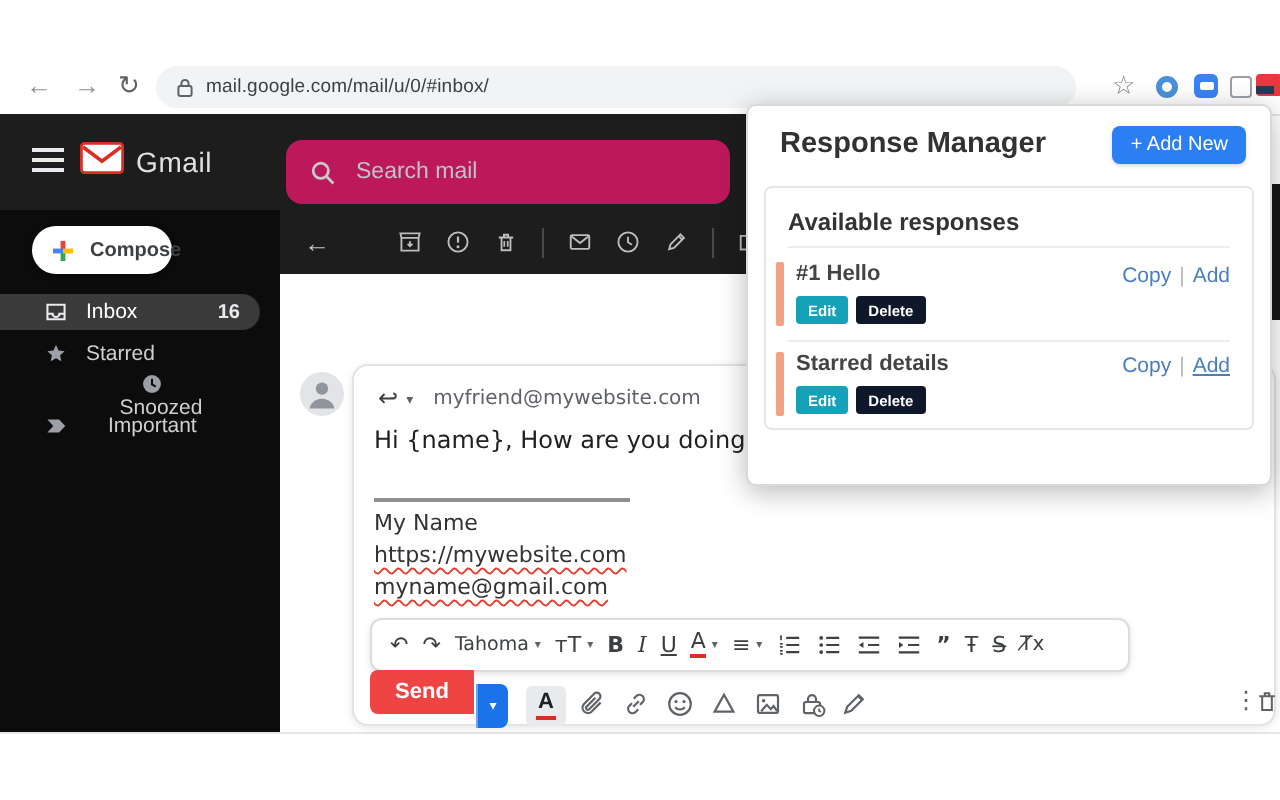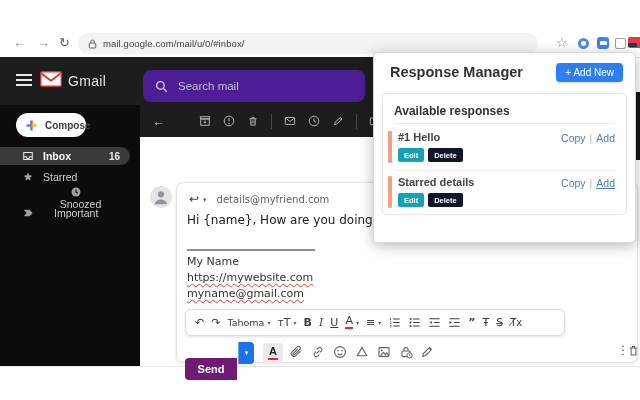--- a/index.html
+++ b/index.html
@@ -17,36 +17,36 @@
   .ext-circle{width:11px;height:11px;border-radius:50%;border:3px solid #4a90d9;background:#fff;box-sizing:border-box;}
   .ext-square{width:12px;height:12px;border-radius:3px;background:#3b82f6;display:flex;align-items:center;justify-content:center;}
   .ext-square i{display:block;width:7px;height:4px;background:#fff;border-radius:1px;}
   .ext-grey{width:11px;height:11px;border-radius:2px;border:1.5px solid #9aa0a6;background:#fff;box-sizing:border-box;}
   .ext-red{width:13px;height:11px;border-radius:2px;background:#e5383f;overflow:hidden;}
   .ext-red i{display:block;width:9px;height:4px;background:#23395d;margin-top:6px;}
   
   .gheader{left:0;top:57px;width:636px;height:48px;background:#1d1d1d;}
   .hamburger div{width:16px;height:2px;background:#e8eaed;margin-bottom:3px;}
   .gmailword{font-size:14px;color:#dfe1e5;letter-spacing:.3px;}
-  .searchpill{left:143px;top:70px;width:222px;height:32px;background:#4c1d95;border-radius:8px;
+  .searchpill{left:143px;top:70px;width:222px;height:32px;background:#be185d;border-radius:8px;
               display:flex;align-items:center;padding-left:12px;box-sizing:border-box;}
   .searchtext{font-size:11.5px;color:#bfc3c7;margin-left:10px;}
   .mtoolbar{left:140px;top:105px;width:496px;height:32px;background:#1d1d1d;display:flex;align-items:center;color:#bdbdbd;}
   .mtb{width:12px;height:12px;margin-right:12px;}
   .mtsep{width:1px;height:15px;background:#4a4a4a;margin-right:12px;}
   .backglyph{font-size:13px;color:#c7c7c7;margin:0 22px 0 12px;}
   
   .sidebar{left:0;top:105px;width:140px;height:262px;background:#0c0c0c;}
   .composepill{left:16px;top:8px;width:70px;height:24px;background:#fff;border-radius:12px;
                box-shadow:0 1px 3px rgba(0,0,0,.4);display:flex;align-items:center;padding-left:9px;box-sizing:border-box;}
   .composetext{font-size:10px;font-weight:bold;color:#3c4043;margin-left:7px;}
   .srow{left:0;width:130px;height:18px;display:flex;align-items:center;padding-left:22px;box-sizing:border-box;color:#cfcfcf;}
   .srow .lbl{font-size:10.5px;margin-left:9px;}
   .srow.sel{background:#3a3a3a;border-radius:0 9px 9px 0;color:#fff;}
-  .srow.sel .lbl{font-weight:bold;}
+  .srow.sel .lbl{font-weight:normal;}
   .cnt{margin-left:auto;margin-right:10px;font-size:10px;font-weight:bold;color:#e8eaed;}
   
   .mailarea{left:140px;top:137px;width:500px;height:230px;background:#fff;}
   .winbottom{left:0;top:366px;width:640px;height:1px;background:#e7e7e7;}
   .avatar{left:150px;top:186px;width:22px;height:22px;border-radius:50%;background:#e2e4e8;display:flex;align-items:center;justify-content:center;}
   .ccard{left:176px;top:182px;width:462px;height:181px;background:#fff;border:1px solid #e3e3e3;border-radius:8px;
          box-shadow:0 1px 4px rgba(0,0,0,.10);box-sizing:border-box;}
   .replyrow{left:12px;top:9px;display:flex;align-items:center;color:#5f6368;}
   .replyglyph{font-size:12px;color:#3c4043;}
   .smallcaret{font-size:7px;color:#5f6368;margin:2px 0 0 4px;}
@@ -58,21 +58,21 @@
   .fmtbar{left:8px;top:126px;width:380px;height:27px;border:1px solid #dcdcdc;border-radius:6px;background:#fff;
           box-shadow:0 1px 3px rgba(0,0,0,.12);display:flex;align-items:center;gap:7px;padding:0 9px;box-sizing:border-box;
           color:#3c4043;font-size:11px;font-family:"DejaVu Sans",sans-serif;}
   .fmt{display:flex;align-items:center;}
   .fontname{font-size:9.5px;}
   .fcaret{font-size:6px;margin-left:3px;color:#5f6368;}
   .bold{font-weight:bold;}
   .ital{font-style:italic;font-family:"DejaVu Serif",serif;}
   .undl{text-decoration:underline;}
   .colorA{border-bottom:2px solid #d93025;line-height:10px;padding-bottom:1px;}
-  .sendrow-btn{left:8px;top:175px;width:52px;height:22px;background:#701a75;border-radius:4px 0 0 4px;
+  .sendrow-btn{left:8px;top:152px;width:52px;height:22px;background:#ef4444;border-radius:4px 0 0 4px;
                display:flex;align-items:center;justify-content:center;color:#fff;font-size:11px;font-weight:bold;}
   .sendrow-caret{left:61px;top:159px;width:16px;height:22px;background:#1a73e8;border-radius:0 4px 4px 0;border-left:1px solid rgba(255,255,255,.35);
                  display:flex;align-items:center;justify-content:center;color:#fff;font-size:7px;box-sizing:border-box;}
   .abtn{left:86px;top:160px;width:20px;height:20px;background:#e8eaed;border-radius:3px;display:flex;flex-direction:column;align-items:center;justify-content:center;}
   .abtn span{font-size:11px;font-weight:bold;color:#202124;line-height:11px;}
   .abtn i{display:block;width:10px;height:2px;background:#d93025;margin-top:1px;}
   .sicon{width:14px;height:14px;color:#5f6368;}
   .moredots{left:440px;top:160px;font-size:12px;color:#5f6368;}
   
   .popup{left:373px;top:52px;width:263px;height:191px;background:#fff;border:1px solid #d9d9d9;border-radius:5px;
@@ -249,21 +249,21 @@
   <svg width="22" height="22" viewBox="0 0 22 22">
       <circle cx="11" cy="8.3" r="3.1" fill="#8f959b"></circle>
       <path d="M4.8 18.2c.8-3.6 3.9-4.8 6.2-4.8s5.4 1.2 6.2 4.8z" fill="#8f959b"></path>
     </svg>
 </div>
 
 <div class="abs ccard">
   <div class="abs replyrow">
     <span class="replyglyph">↩</span>
     <span class="smallcaret">▾</span>
-    <span class="recipient">details@myfriend.com</span>
+    <span class="recipient">myfriend@mywebsite.com</span>
   </div>
   <div class="abs mailbody">Hi {name}, How are you doing?</div>
   <div class="abs sigsep"></div>
   <div class="abs sigline" style="top:72px;">My Name</div>
   <div class="abs sigline wavy" style="top:88px;">https://mywebsite.com</div>
   <div class="abs sigline wavy" style="top:104px;">myname@gmail.com</div>
 
   <div class="abs fmtbar">
     <span class="fmt">↶</span>
     <span class="fmt">↷</span>

